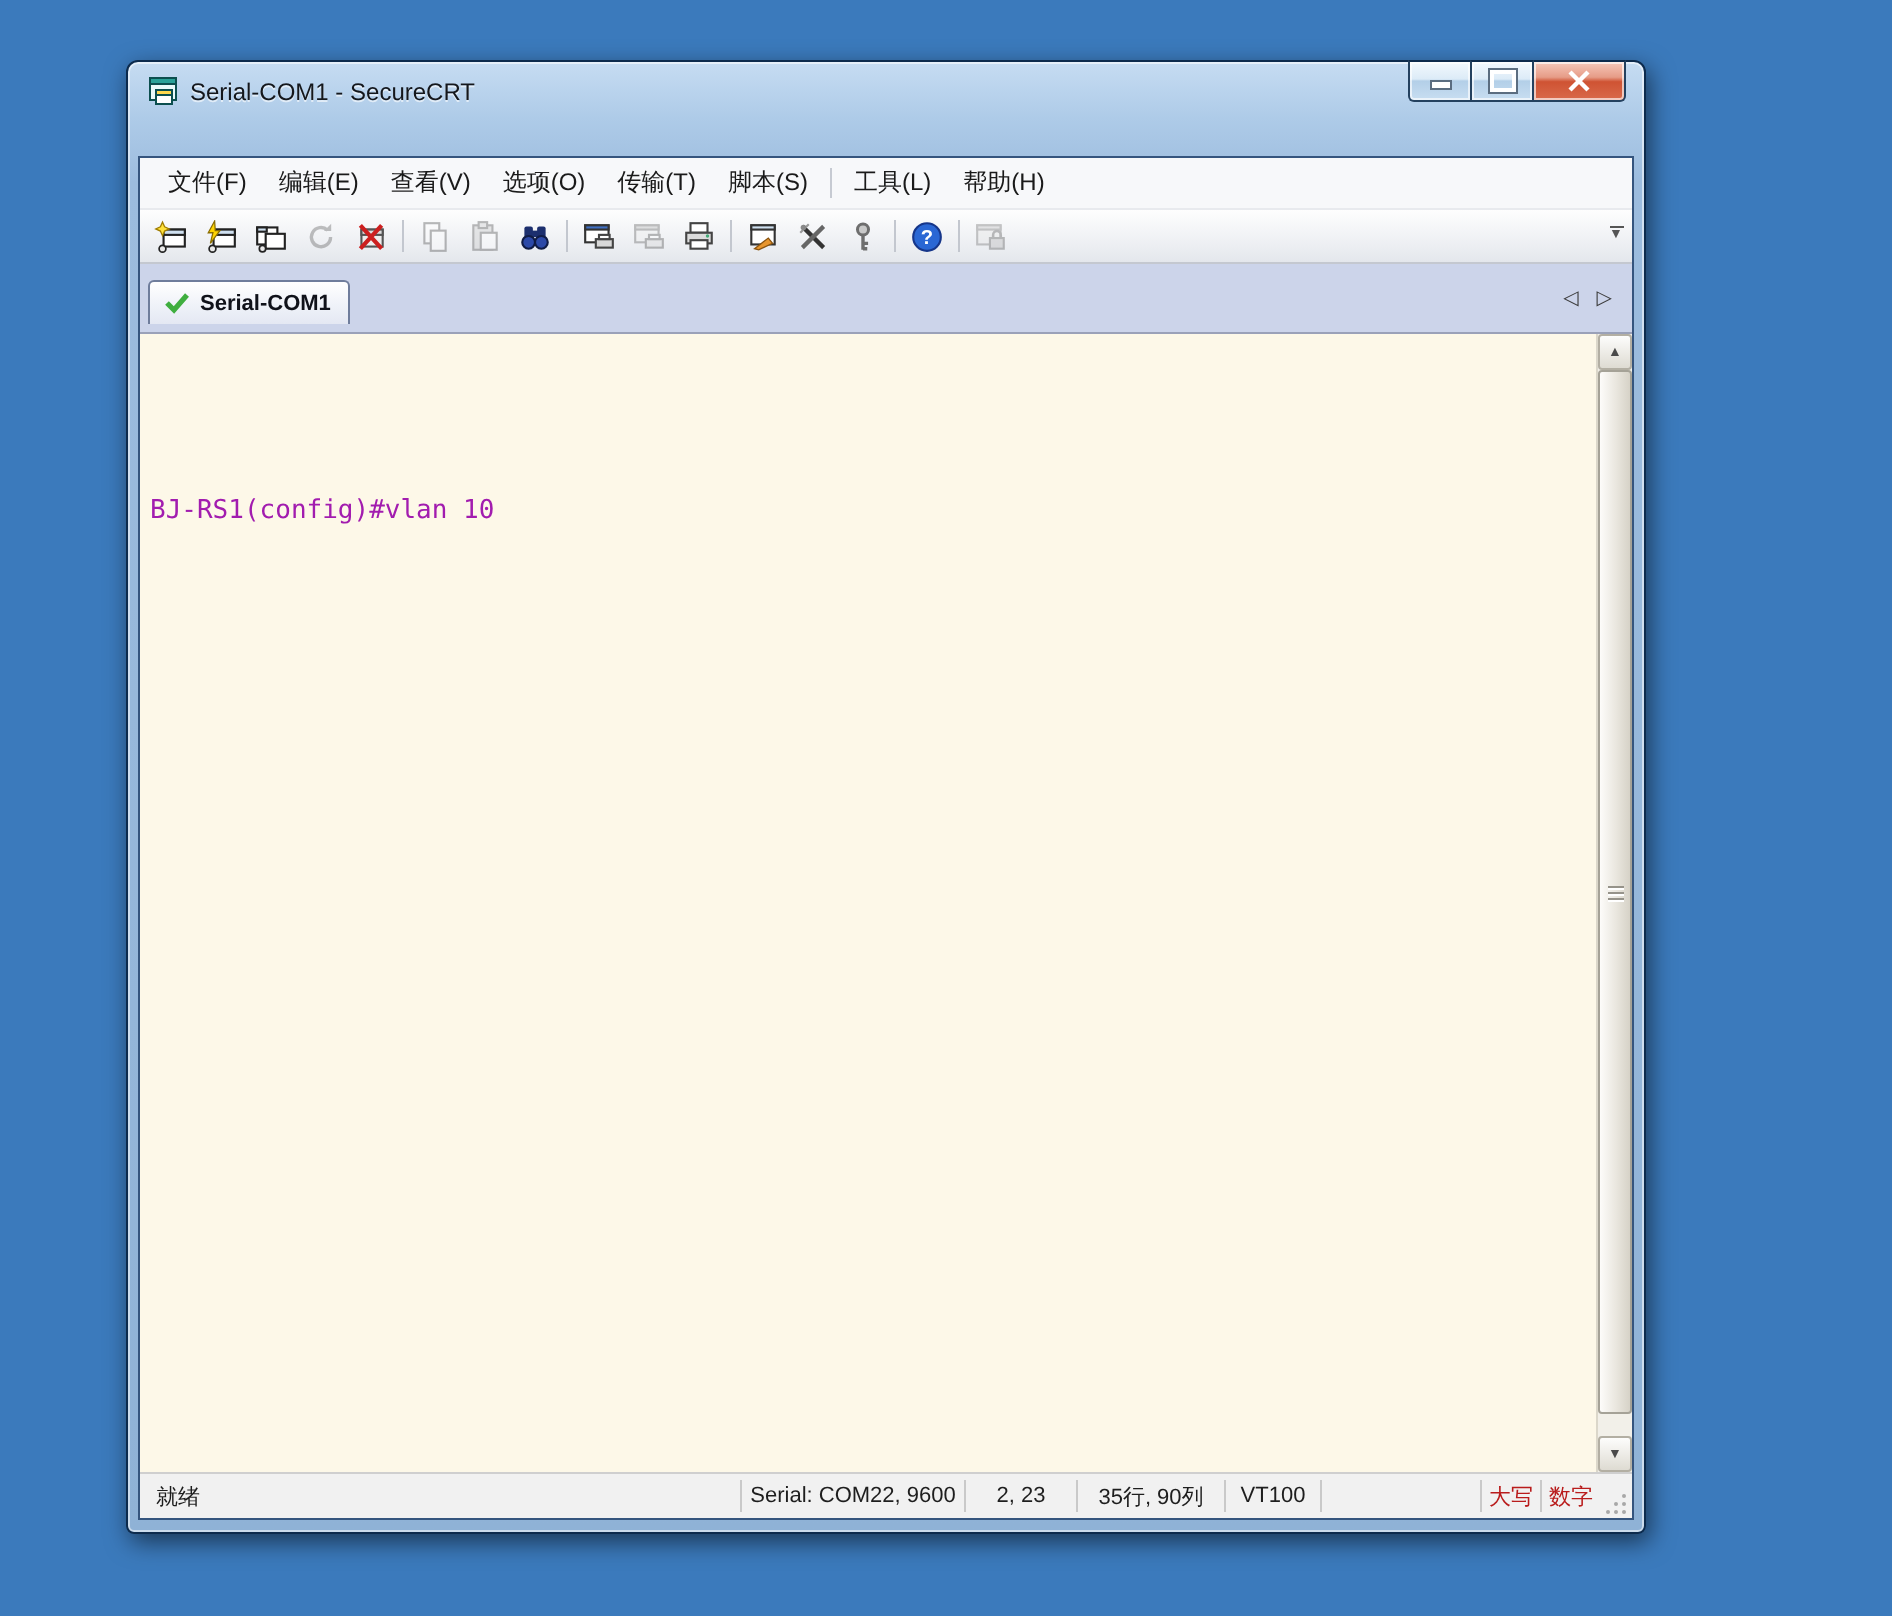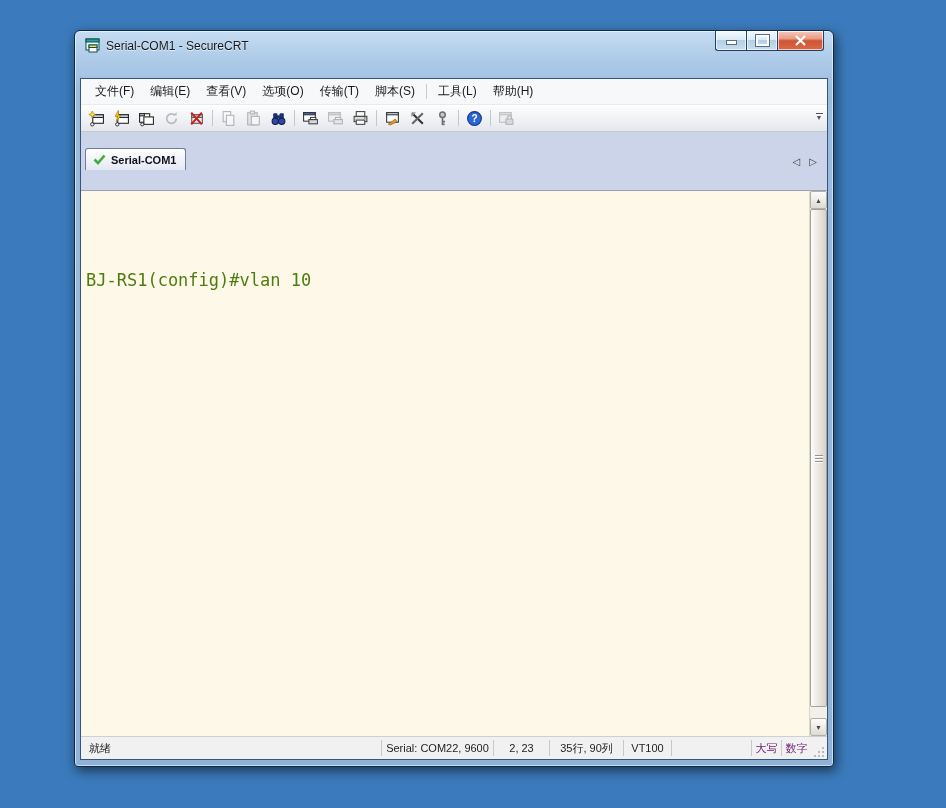--- a/index.html
+++ b/index.html
@@ -4,21 +4,21 @@
 <style>
   html,body{margin:0;padding:0;}
   body{
     width:946px;height:808px;overflow:hidden;
     background:#3b7abc;
     font-family:"Liberation Sans","DejaVu Sans",sans-serif;
     -webkit-font-smoothing:antialiased;
   }
   
   .win{
-    position:absolute;left:74px;top:30px;width:758px;height:735px;
+    position:absolute;left:63px;top:30px;width:758px;height:735px;
     border:1px solid #0d2b4d;border-radius:6px 6px 4px 4px;
     background:linear-gradient(180deg,#c6dcf2 0px,#aecbe8 28px,#9cbcde 60px,#8fb2d6 100%);
     box-shadow:2px 4px 12px rgba(0,0,0,.55), inset 0 0 0 1px rgba(255,255,255,.55);
     display:flex;flex-direction:column;
   }
   .titlebar{height:29px;display:flex;align-items:center;padding:0 8px;position:relative;}
   .app-icon{width:16px;height:16px;margin:0 5px 0 2px;flex:none;}
   .title-text{font-size:12px;color:#14171c;text-shadow:0 1px 0 rgba(255,255,255,.6);}
   .winbtns{position:absolute;top:-1px;right:9px;display:flex;}
   .wbtn{
@@ -45,32 +45,32 @@
     background:linear-gradient(180deg,#fefefe,#eceef2 70%,#e4e7ec);
     border-top:1px solid #e8eaee;border-bottom:1px solid #c4c8d0;}
   .tbtn{width:23px;height:22px;display:flex;align-items:center;justify-content:center;border:1px solid transparent;border-radius:2px;}
   .tbtn.disabled{opacity:.4;filter:grayscale(1);}
   .tsep{width:1px;height:16px;background:#c3c7cf;margin:0 3px;flex:none;}
   .tb-overflow{position:absolute;right:2px;top:4px;width:12px;height:16px;display:flex;flex-direction:column;align-items:center;justify-content:center;color:#555;}
   .tb-overflow .bar{width:7px;height:1px;background:#555;margin-bottom:1px;}
   .tb-overflow .chev{font-size:7px;line-height:6px;}
   
   .tabbar{height:26px;flex:none;background:#ccd4ea;border-bottom:1px solid #9aa1b8;
-    display:flex;padding:16px 4px;position:relative;}
+    display:flex;align-items:flex-end;padding:4px 4px;position:relative;}
   .tab{height:21px;display:flex;align-items:center;gap:5px;padding:0 9px 0 7px;
     background:linear-gradient(180deg,#ffffff,#eef1f8 60%,#e4e8f3);
     border:1px solid #6f7d9c;border-bottom:none;border-radius:3px 3px 0 0;
     font-size:11px;font-weight:bold;color:#10121a;}
   .tab-arrows{position:absolute;right:10px;top:0;height:100%;display:flex;align-items:center;gap:9px;
     color:#3b3b3b;font-size:10px;}
   .tab-arrow{cursor:default;}
   
   .term-wrap{flex:1;display:flex;min-height:0;background:#fdf8e8;}
   .terminal{flex:1;padding:1px 0 0 5px;font-family:"DejaVu Sans Mono","Liberation Mono",monospace;
-    font-size:17px;line-height:16px;color:#4d7c0f;white-space:pre;overflow:hidden;}
+    font-size:13px;line-height:16px;color:#a21caf;white-space:pre;overflow:hidden;}
   .term-line{min-height:16px;}
   
   .scrollbar{width:17px;flex:none;background:#f2f0e9;border-left:1px solid #dbd7ca;display:flex;flex-direction:column;}
   .sb-btn{height:16px;flex:none;display:flex;align-items:center;justify-content:center;
     background:linear-gradient(180deg,#fdfdfc,#dedbd2);border:1px solid #b3afa3;border-radius:2px;
     font-size:7px;color:#4a4a4a;}
   .sb-track{flex:1;position:relative;margin:0;}
   .sb-thumb{position:absolute;top:0;left:0;right:0;height:calc(100% - 13px);
     background:linear-gradient(90deg,#fdfcfa,#e9e6de 55%,#d6d2c7);
     border:1px solid #a5a297;border-radius:2px;display:flex;align-items:center;justify-content:center;}
@@ -81,21 +81,21 @@
     border-top:1px solid #cfcfcf;font-size:11px;color:#1e1e1e;}
   .st-ready{flex:1;padding-left:8px;}
   .seg{height:16px;display:flex;align-items:center;justify-content:center;border-left:1px solid #c9c9c9;
     padding:0 12px;box-sizing:border-box;white-space:nowrap;}
   .seg.w-serial{width:112px;}
   .seg.w-pos{width:56px;}
   .seg.w-size{width:74px;}
   .seg.w-term{width:48px;}
   .seg.w-blank{width:80px;}
   .seg.w-lock{width:30px;}
-  .seg.dim{color:#701a75;}
+  .seg.dim{color:#b91c1c;}
   .grip{width:16px;height:100%;display:flex;align-items:flex-end;justify-content:flex-end;padding:0 2px 2px 0;box-sizing:border-box;}
 </style>
 </head>
 <body>
 
 <div class="win">
 
   <div class="titlebar">
     <svg class="app-icon" viewBox="0 0 16 16">
       <rect x="1" y="1" width="13" height="11" fill="#eafafa" stroke="#0c4f4f"></rect>

